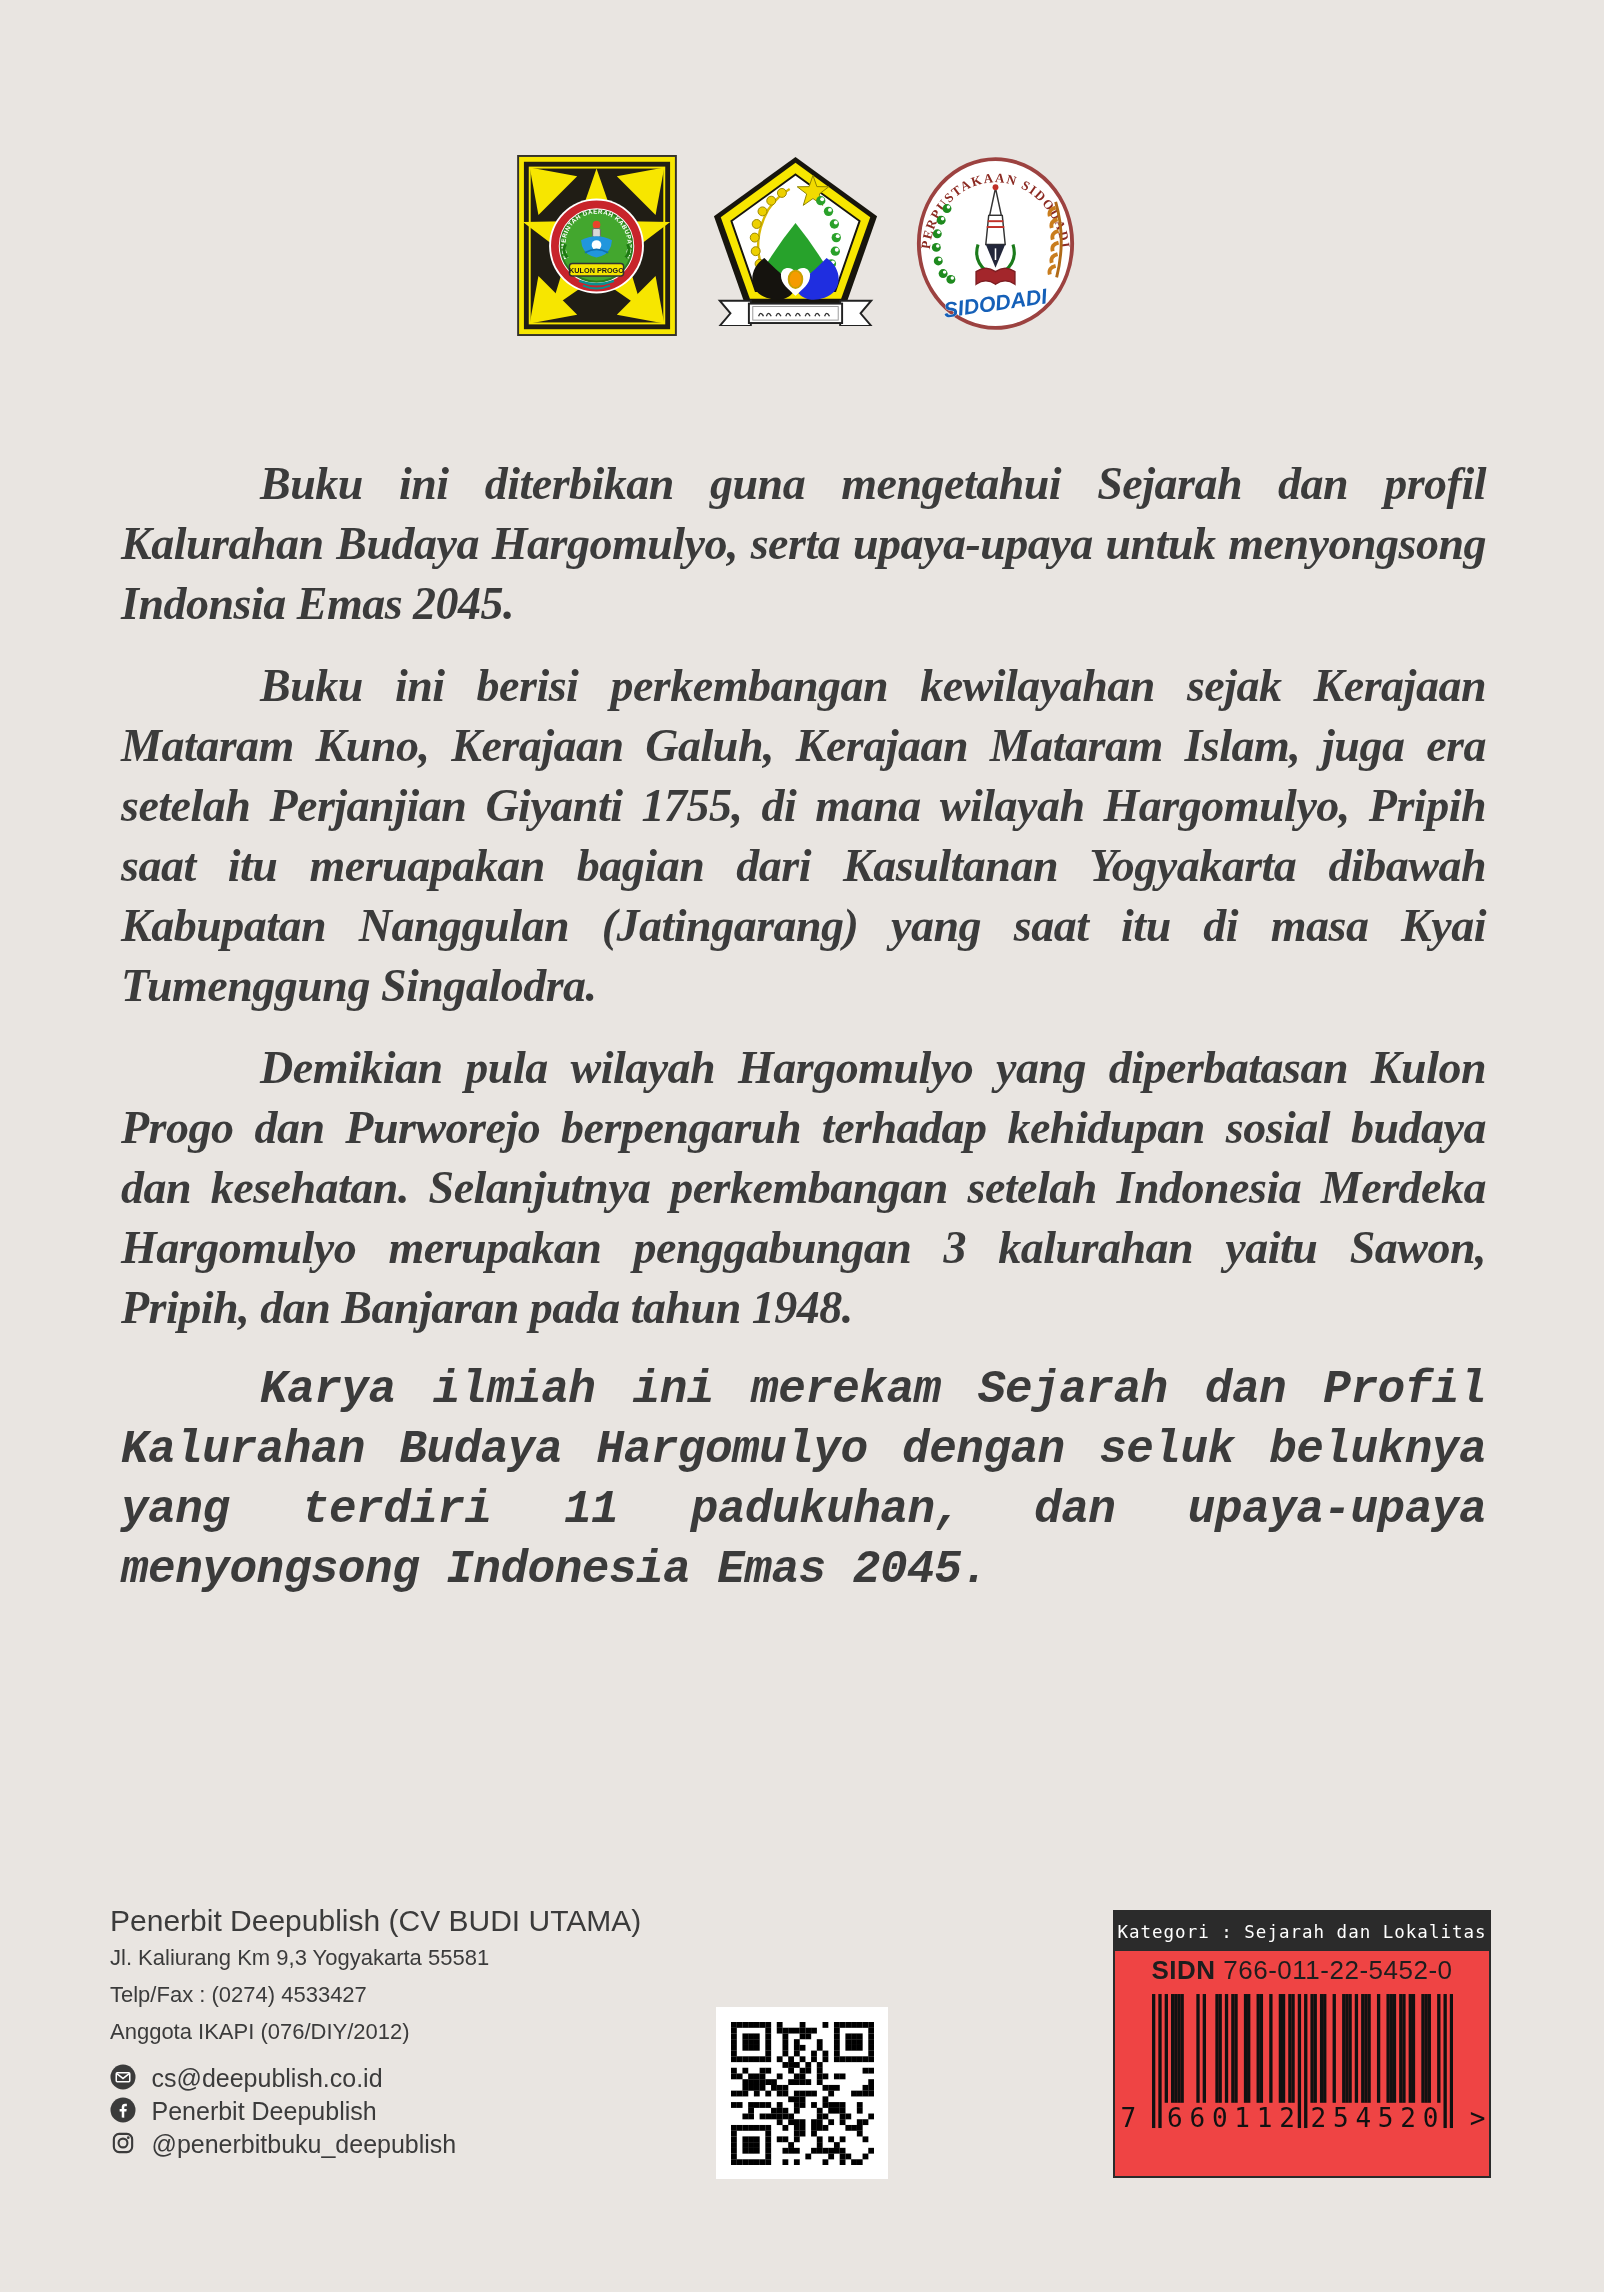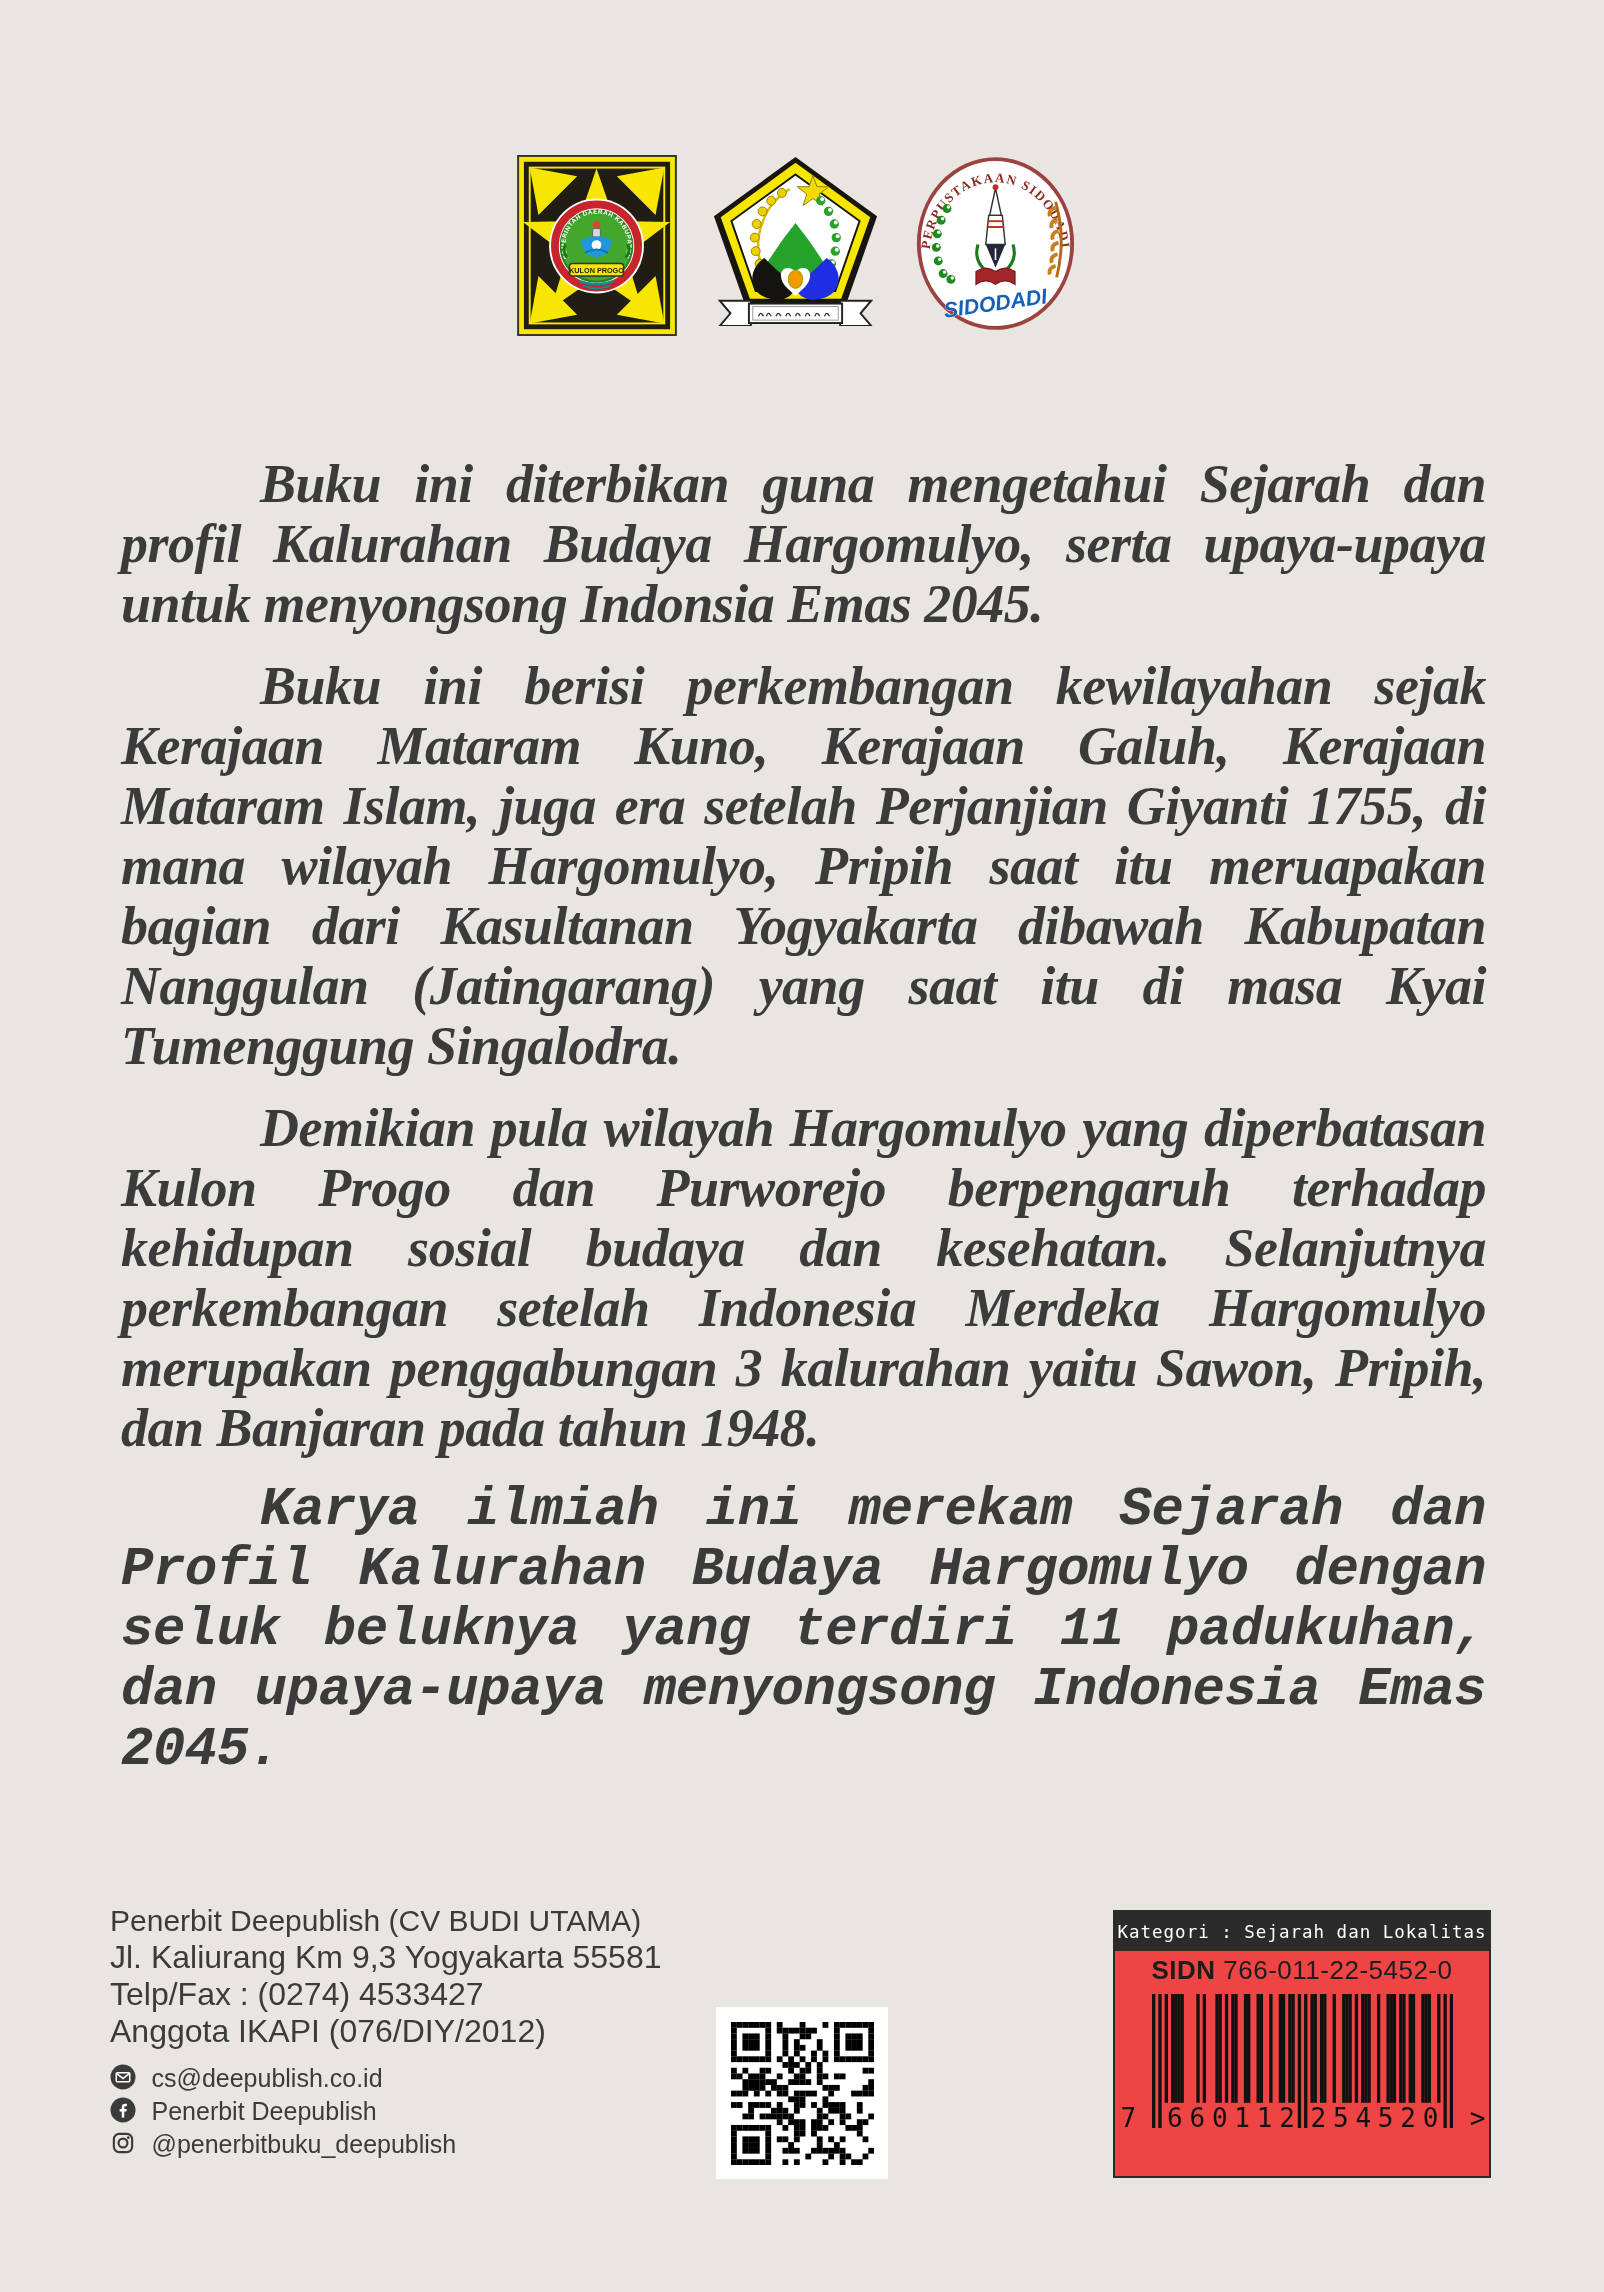--- a/index.html
+++ b/index.html
@@ -8,31 +8,31 @@
   .cover { position:relative; width:1605px; height:2293px; background:#e9e5e1; overflow:hidden; }
 
   
   .logo-row { position:absolute; left:517px; top:155px; display:flex; gap:35px; align-items:flex-start; }
 
   
   .synopsis { position:absolute; left:121px; top:454px; width:1365px; }
   .synopsis p {
     font-family:"Liberation Serif", serif;
     font-style:italic; font-weight:bold;
-    font-size:54px; line-height:60px;
+    font-size:46px; line-height:60px;
     color:#3b3b3b; text-align:justify;
     text-indent:139px; letter-spacing:-0.5px;
     margin:0 0 22px 0;
   }
   .synopsis p:last-child { margin-bottom:0;font-family:Liberation Mono, monospace; }
 
   
   .publisher { position:absolute; left:110px; top:1902px; color:#3b3b3b; }
   .pub-name { font-size:30px; font-weight:normal; line-height:37px; }
-  .pub-line { font-size:32px; line-height:37px; }
+  .pub-line { font-size:22px; line-height:37px; }
   .contacts { margin-top:13.6px; }
   .contact-row { display:flex; gap:15.5px; height:33px; font-size:25px; color:#3b3b3b; }
   .contact-row svg { flex:0 0 auto; }
 
   
   .qr-box { position:absolute; left:716px; top:2007px; width:172px; height:172px; background:#ffffff;
             display:flex; align-items:center; justify-content:center; }
 
   
   .isbn-card { position:absolute; left:1113px; top:1910px; width:378px; height:268px;

